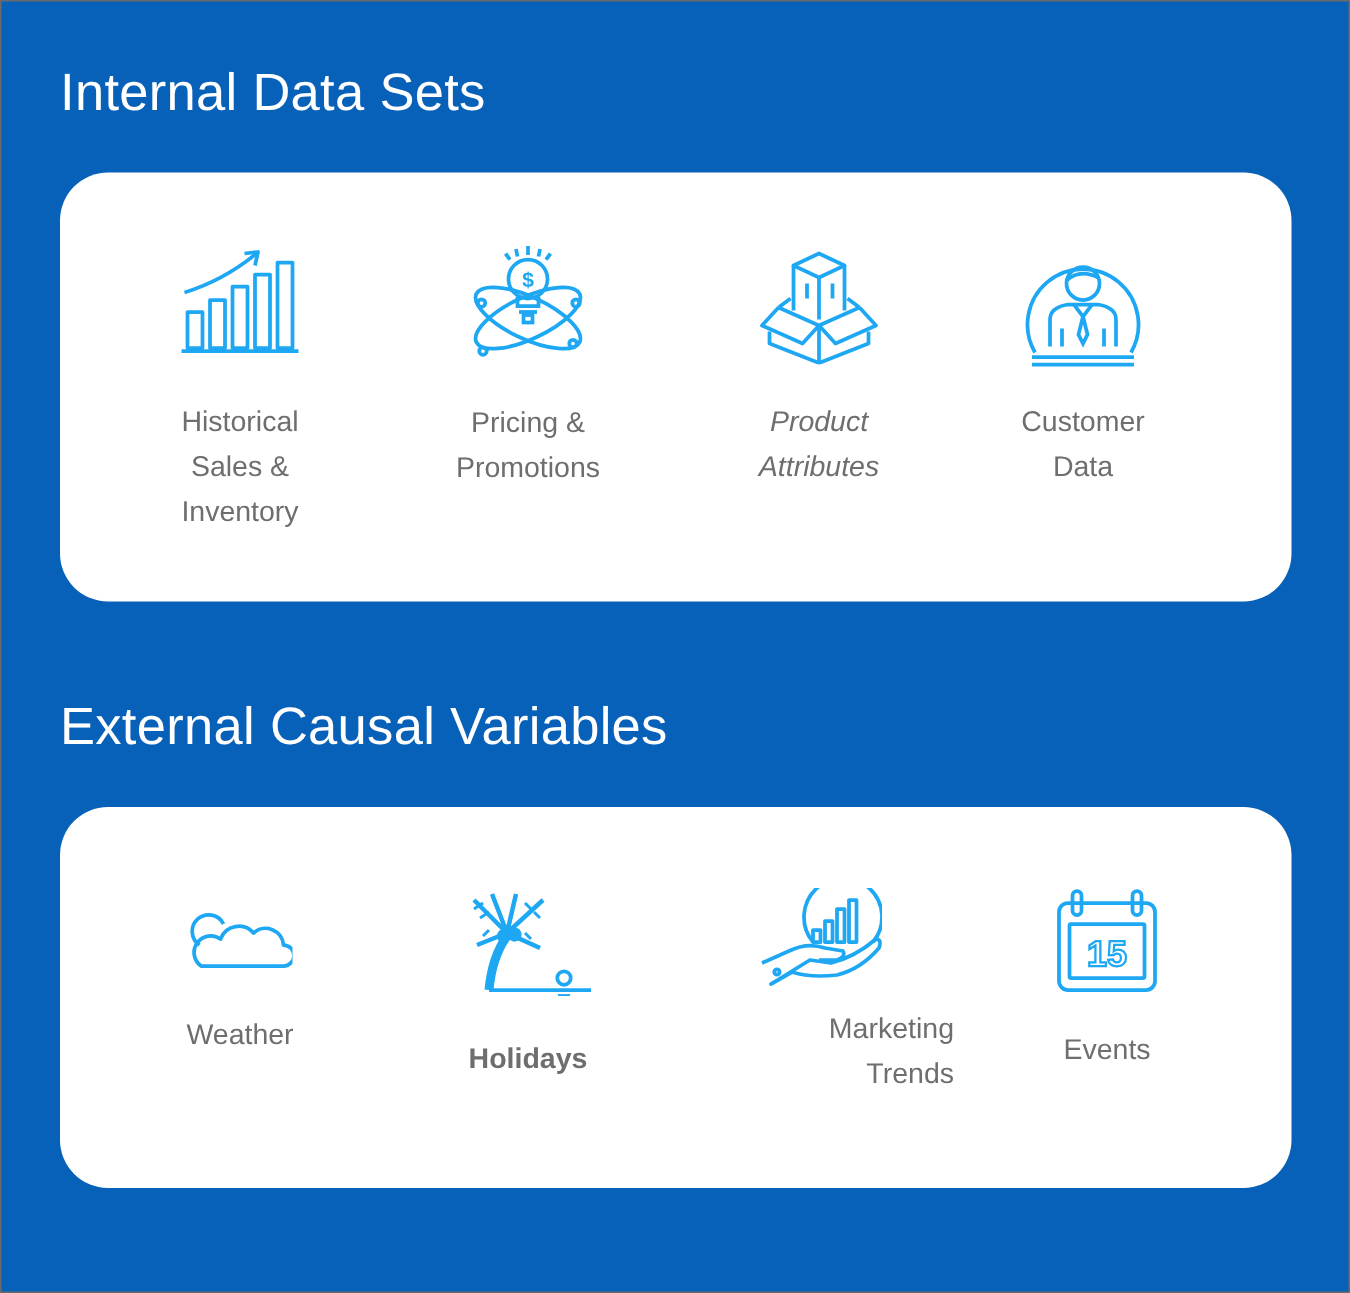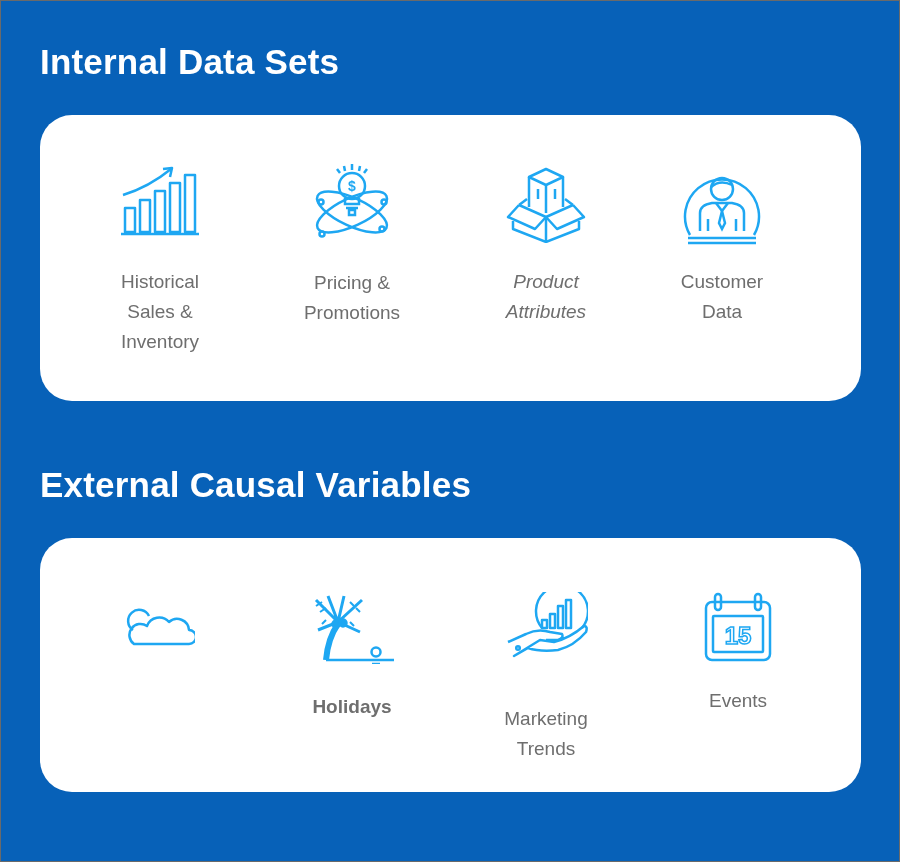--- a/index.html
+++ b/index.html
@@ -6,21 +6,21 @@
   body {
     width: 900px; height: 862px;
     background: #0761b8;
     font-family: "Liberation Sans", "DejaVu Sans", sans-serif;
     position: relative;
     overflow: hidden;
   }
   .frame { position: absolute; inset: 0; border: 1px solid #6a6a6a; box-sizing: border-box; pointer-events: none; }
   .section-title {
     position: absolute; left: 40px;
-    color: #ffffff; font-weight: bold; font-size: 35px;
+    color: #ffffff; font-weight: normal; font-size: 35px;
     letter-spacing: 0.2px; margin: 0;
   }
   .panel {
     position: absolute; left: 40px; width: 821px;
     background: #ffffff; border-radius: 32px;
   }
   .item {
     position: absolute; width: 180px; text-align: center;
   }
   .item svg { display: block; margin: 0 auto; }
@@ -115,20 +115,21 @@
 
 <h1 class="section-title" style="top:465px;">External Causal Variables</h1>
 
 <div class="panel" style="top:538px;height:254px;">
 
   <div class="item" style="left:30px;top:66px;">
     <svg width="70" height="44" viewBox="0 0 70 44" fill="none" stroke="#1ea7f2" stroke-width="2.5" stroke-linejoin="round">
       <path d="M8 26 A11 11 0 1 1 24 12"></path>
       <path d="M9 40 L64 40 A7 7 0 0 0 64 26 A12 12 0 0 0 44 18 A13 13 0 0 0 22 22 A9 9 0 0 0 9 40 Z"></path>
     </svg>
+    <span class="label" style="margin-top:28px;">Weather</span>
   </div>
 
   <div class="item" style="left:222px;top:56px;font-weight:bold;">
     <svg width="84" height="70" viewBox="0 0 84 70" fill="none" stroke="#1ea7f2" stroke-width="2.5">
       <path d="M16 66 Q18 44 28 30" stroke-width="6"></path>
       <path d="M28 28 L6 6 M28 28 L18 2 M28 28 L34 2 M28 28 L52 6 M28 28 L8 36 M28 28 L50 38" stroke-width="3"></path>
       <path d="M6 12 L12 8 M10 18 L16 14 M40 8 L44 12 M46 14 L50 18 M12 30 L16 26 M44 32 L40 28" stroke-width="2"></path>
       <circle cx="26" cy="30" r="3.5" fill="#1ea7f2"></circle>
       <circle cx="33" cy="29" r="3.5" fill="#1ea7f2"></circle>
       <line x1="16" y1="66" x2="84" y2="66"></line>
@@ -141,21 +142,21 @@
   <div class="item" style="left:416px;top:54px;">
     <svg width="84" height="72" viewBox="0 0 84 72" fill="none" stroke="#1ea7f2" stroke-width="2.5" stroke-linejoin="round">
       <path d="M38 36 A26 26 0 1 1 78 36"></path>
       <rect x="38" y="28" width="5" height="8"></rect>
       <rect x="46" y="22" width="5" height="14"></rect>
       <rect x="54" y="14" width="5" height="22"></rect>
       <rect x="62" y="8" width="5" height="28"></rect>
       <path d="M4 50 L22 42 Q34 36 46 40 L58 42 Q60 46 54 48 L42 48 M36 48 L50 50 Q66 46 80 34 Q84 34 82 40 Q70 54 54 58 Q36 60 24 56 L10 64 Z"></path>
       <circle cx="14" cy="56" r="1.8"></circle>
     </svg>
-    <span class="label" style="margin-top:40px;">Marketing
+    <span class="label" style="margin-top:8px;text-align:right;">Marketing
 Trends</span>
   </div>
 
   <div class="item" style="left:608px;top:54px;">
     <svg width="68" height="70" viewBox="0 0 68 70" fill="none" stroke="#1ea7f2" stroke-width="2.5">
       <rect x="2" y="10" width="64" height="58" rx="6"></rect>
       <rect x="9" y="24" width="50" height="36" rx="1"></rect>
       <rect x="11" y="2" width="6" height="16" rx="3"></rect>
       <rect x="51" y="2" width="6" height="16" rx="3"></rect>
       <text x="34" y="52" font-size="24" font-weight="bold" fill="none" stroke="#1ea7f2" stroke-width="1.5" text-anchor="middle" font-family="Liberation Sans, sans-serif">15</text>

